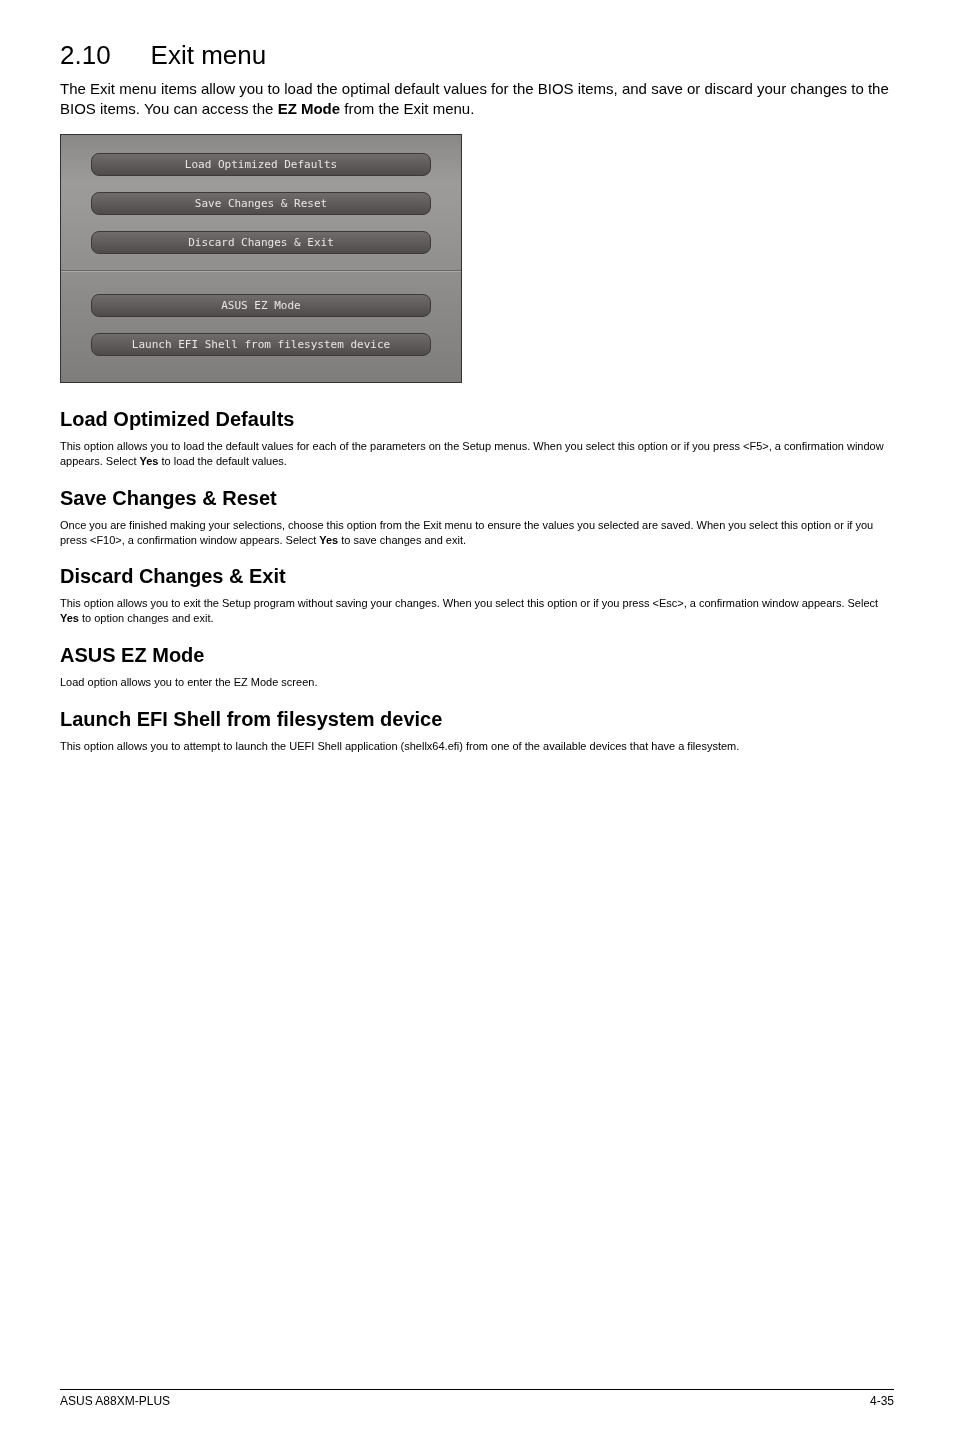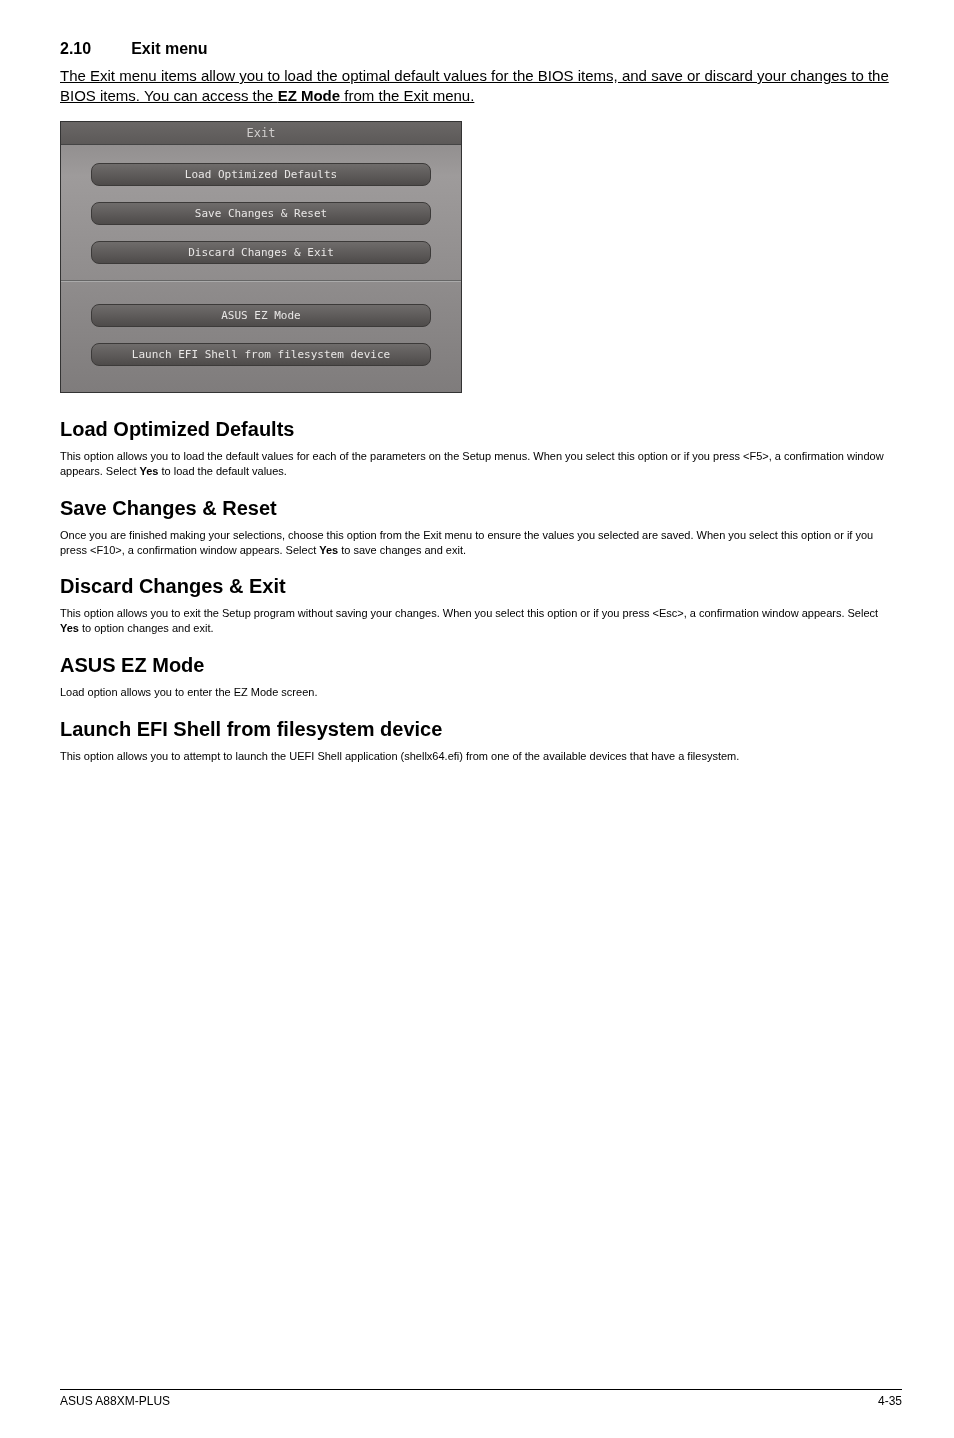--- a/index.html
+++ b/index.html
@@ -5,32 +5,31 @@
   body {
     margin: 0;
     padding: 40px 60px;
     font-family: Arial, Helvetica, sans-serif;
     color: #000;
     background: #fff;
     width: 954px;
     box-sizing: border-box;
   }
   .section-number-title {
-    font-size: 16px;
-    font-weight: bold;
+    font-size: 26px;
+    font-weight: normal;
     margin-bottom: 8px;
   }
   .section-number {
     margin-right: 40px;
   }
   .intro-text {
     font-size: 15px;
     line-height: 1.3;
     margin-bottom: 16px;
-    text-decoration: underline;
   }
   .bios-dialog {
     width: 400px;
     background: linear-gradient(to bottom, #8a8787, #9e9b9b 20%, #8f8c8c 60%, #7f7c7c);
     border: 1px solid #333;
     margin: 10px 0 25px 0;
   }
   .bios-title-bar {
     height: 22px;
     background: linear-gradient(to bottom, #6a6766, #5c5958);
@@ -69,42 +68,41 @@
   }
   .body-text {
     font-size: 11px;
     line-height: 1.35;
     margin-bottom: 6px;
   }
   .footer {
     position: fixed;
     bottom: 30px;
     left: 60px;
-    right: 52px;
+    right: 60px;
     border-top: 1px solid #000;
     padding-top: 4px;
     font-size: 12px;
     display: flex;
     justify-content: space-between;
   }
   b { font-weight: bold; }
 </style>
 </head>
 <body>
 
 <div class="section-number-title">
   <span class="section-number">2.10</span><span>Exit menu</span>
 </div>
 
 <div class="intro-text">
   <span>The Exit menu items allow you to load the optimal default values for the BIOS items, and save or discard your changes to the BIOS items. You can access the </span><b>EZ Mode</b><span> from the Exit menu.</span>
 </div>
 
 <div class="bios-dialog">
-  <div class="bios-title-bar">Exit</div>
   <div class="bios-body">
     <div class="bios-button">Load Optimized Defaults</div>
     <div class="bios-button">Save Changes &amp; Reset</div>
     <div class="bios-button">Discard Changes &amp; Exit</div>
     <div class="bios-divider"></div>
     <div class="bios-button">ASUS EZ Mode</div>
     <div class="bios-button">Launch EFI Shell from filesystem device</div>
   </div>
 </div>
 

